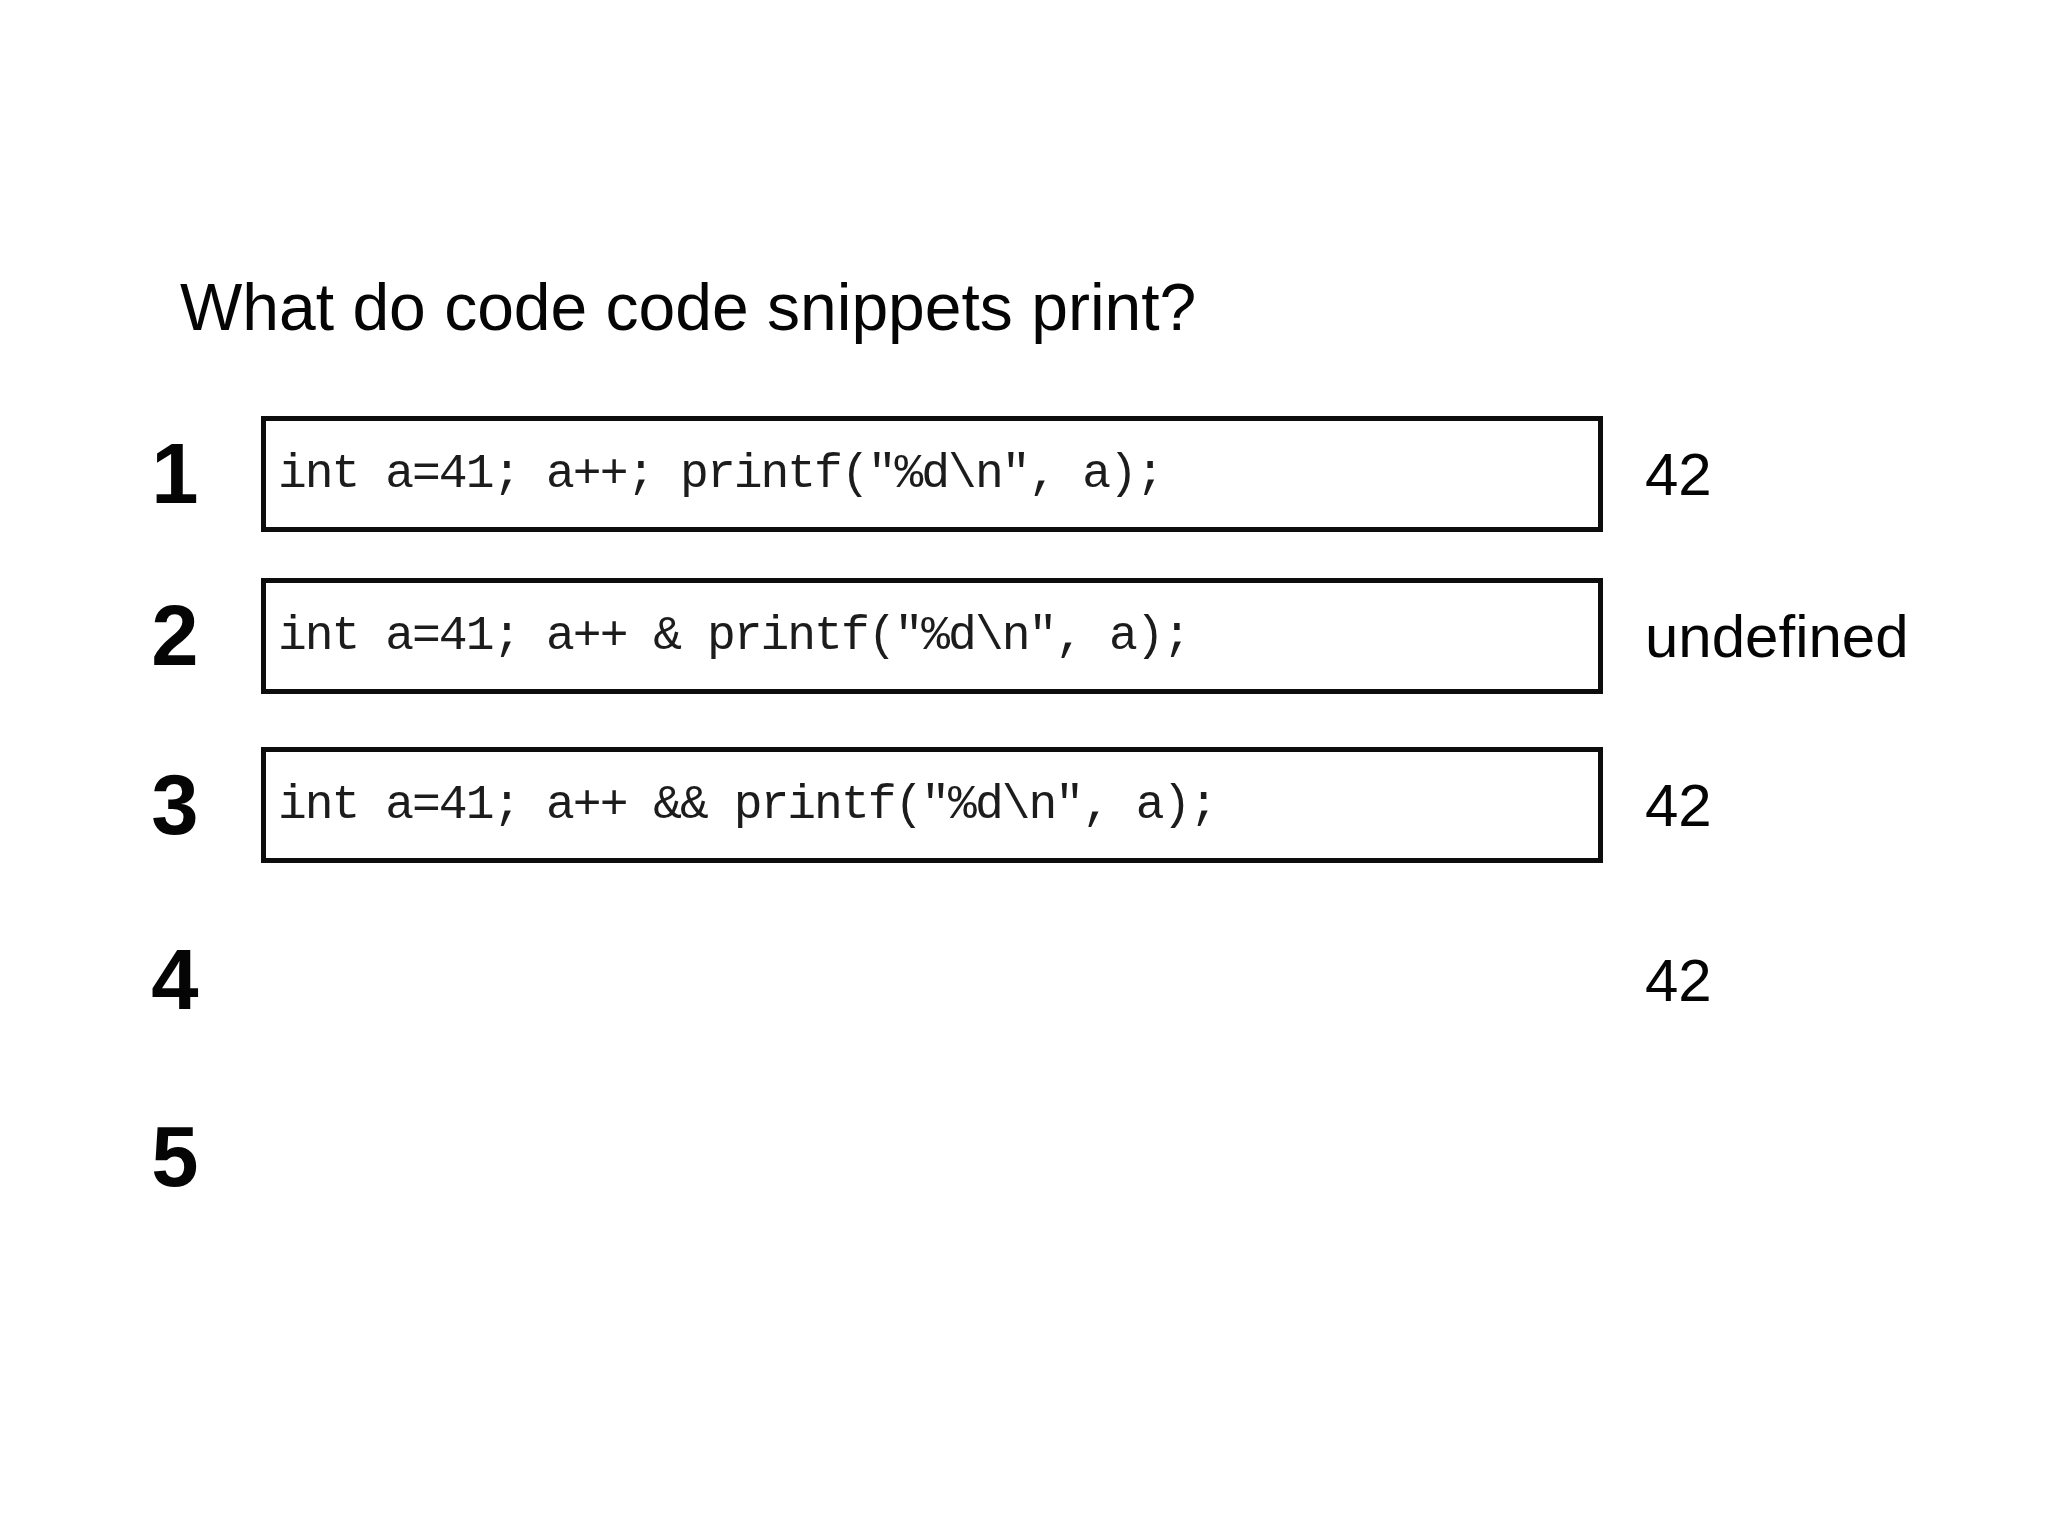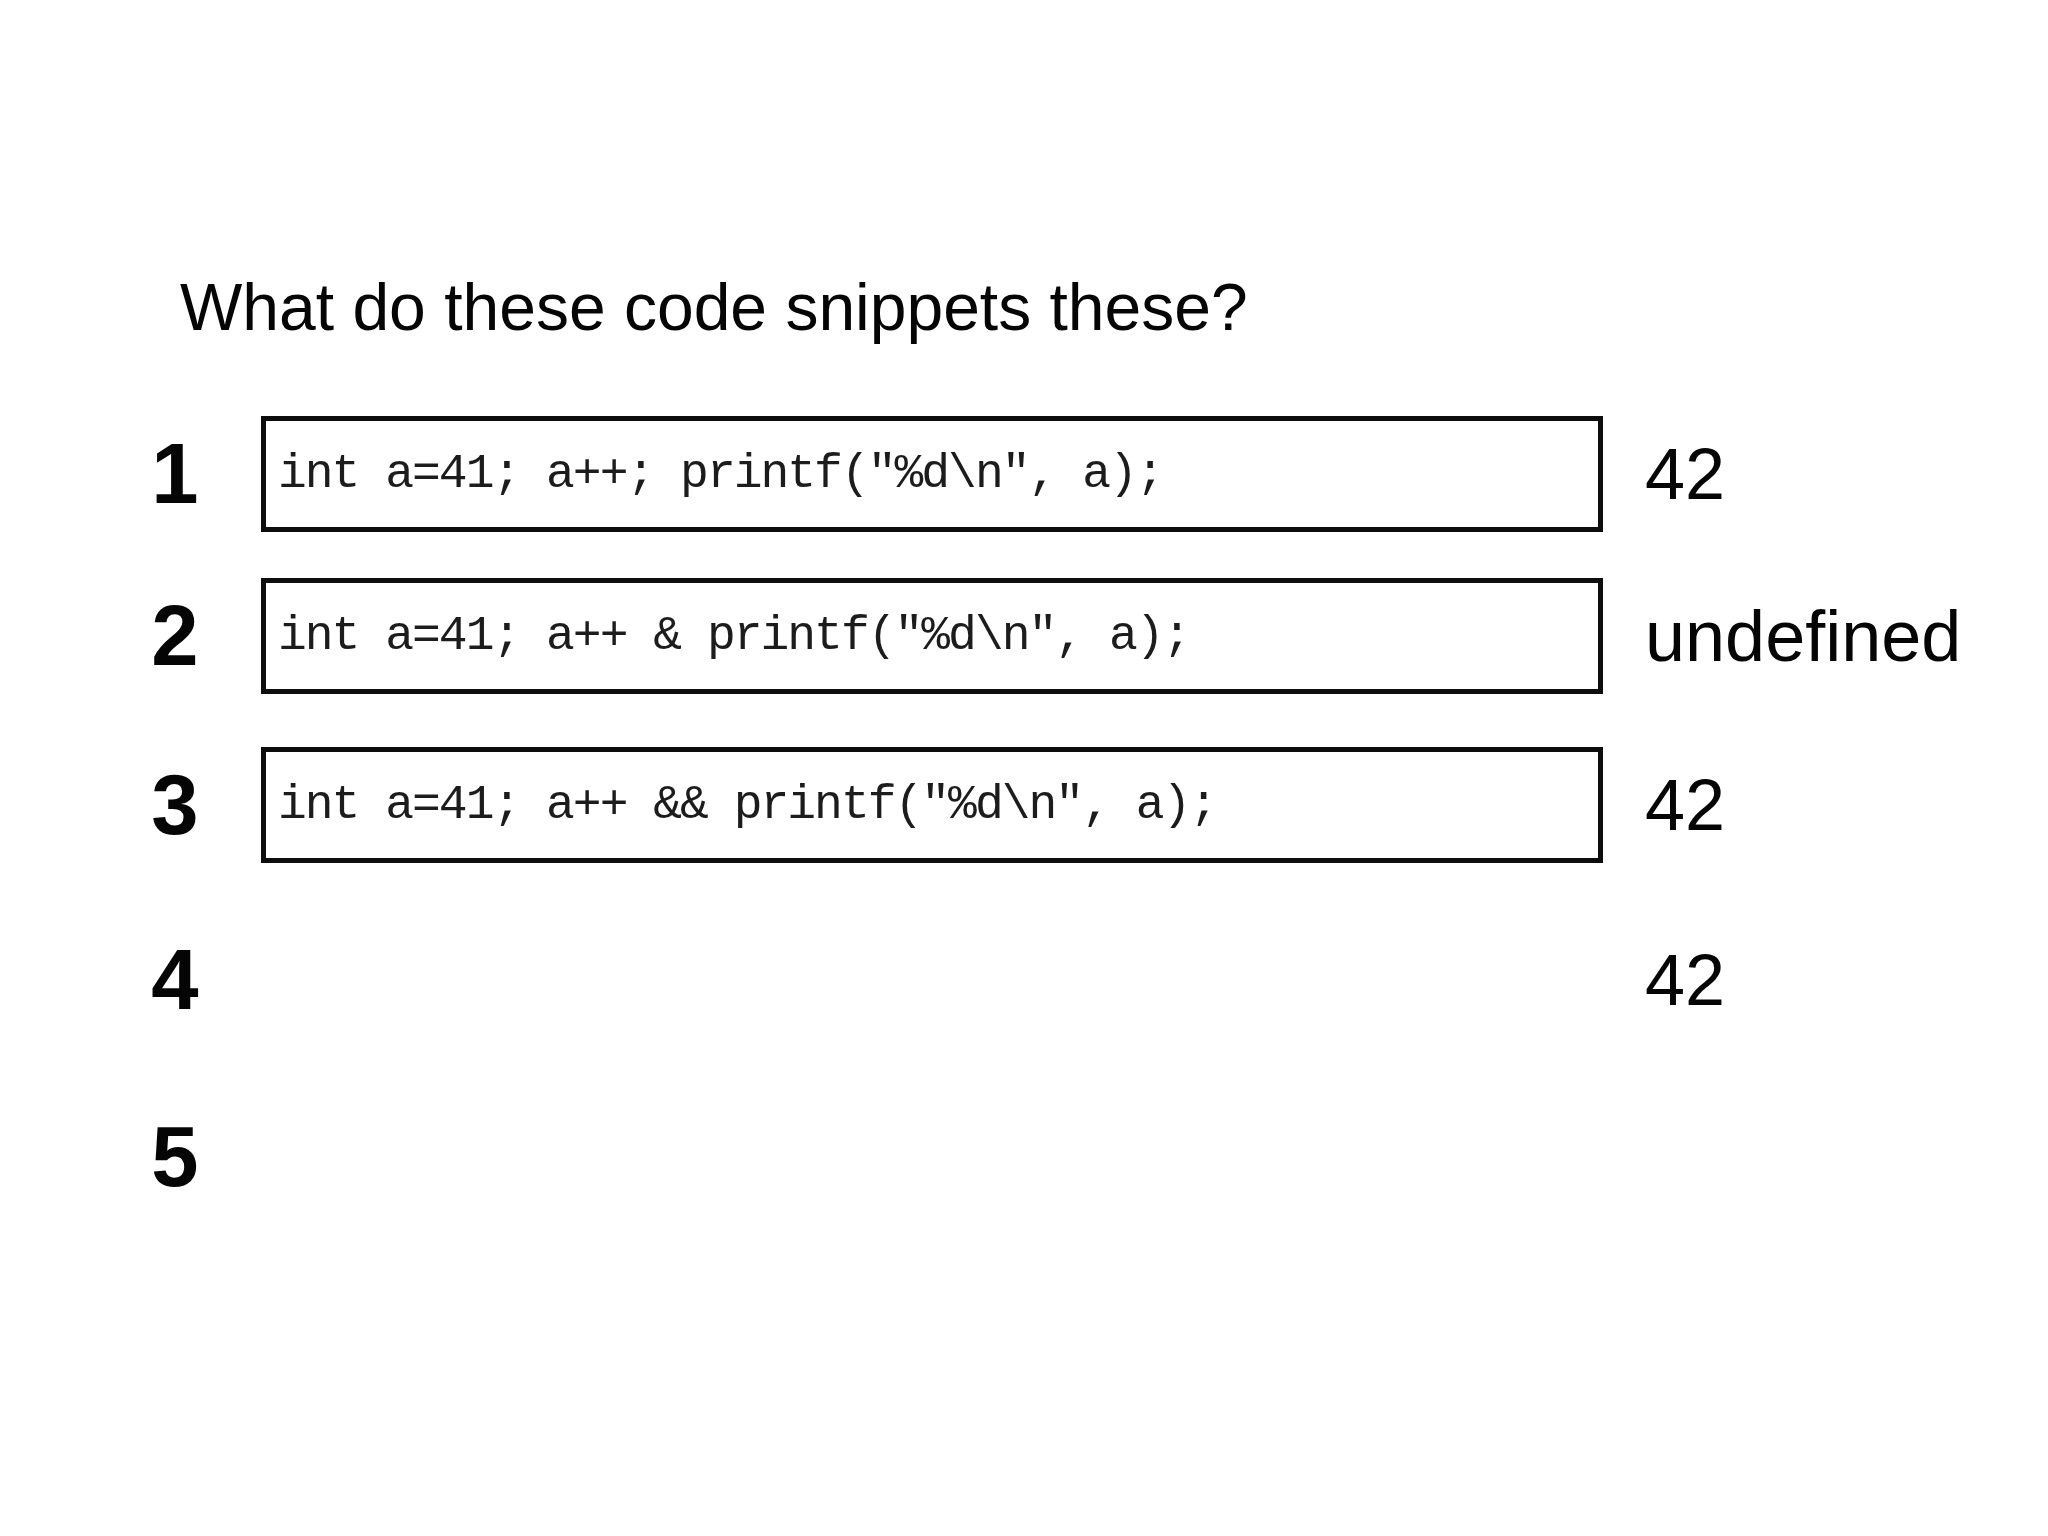--- a/index.html
+++ b/index.html
@@ -69,29 +69,29 @@
     color: #1c1c1c;
     letter-spacing: -2px;
   }
   .answer {
     position: absolute;
     left: 1645px;
     top: 0;
     height: 116px;
     display: flex;
     align-items: center;
-    font-size: 72px;
+    font-size: 60px;
     color: #050505;
     white-space: nowrap;
   }
 </style>
 </head>
 <body>
 
-<div class="slide-title">What do these code snippets these?</div>
+<div class="slide-title">What do code code snippets print?</div>
 
 <div class="row row-1">
   <div class="num">1</div>
   <div class="code-box">
     <span class="code-text">int a=41; a++; printf("%d\n", a);</span>
   </div>
   <div class="answer">42</div>
 </div>
 
 <div class="row row-2">

